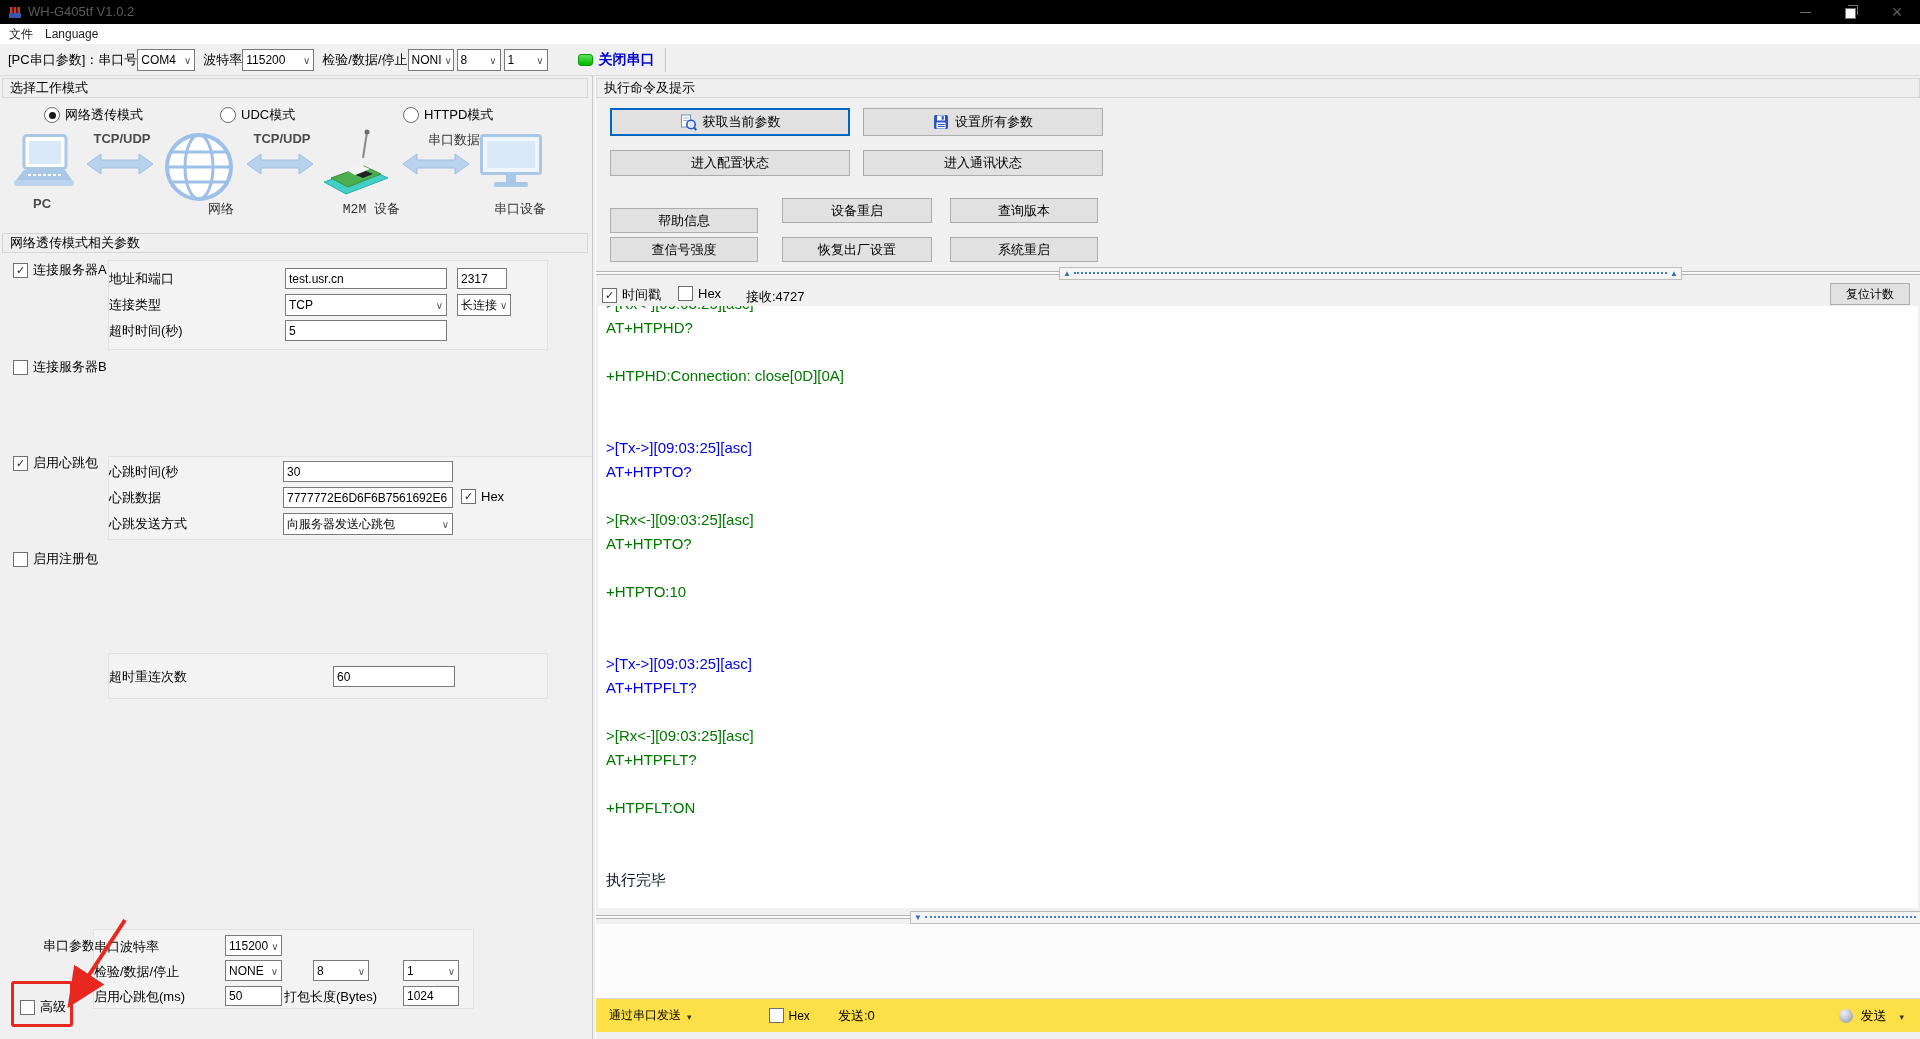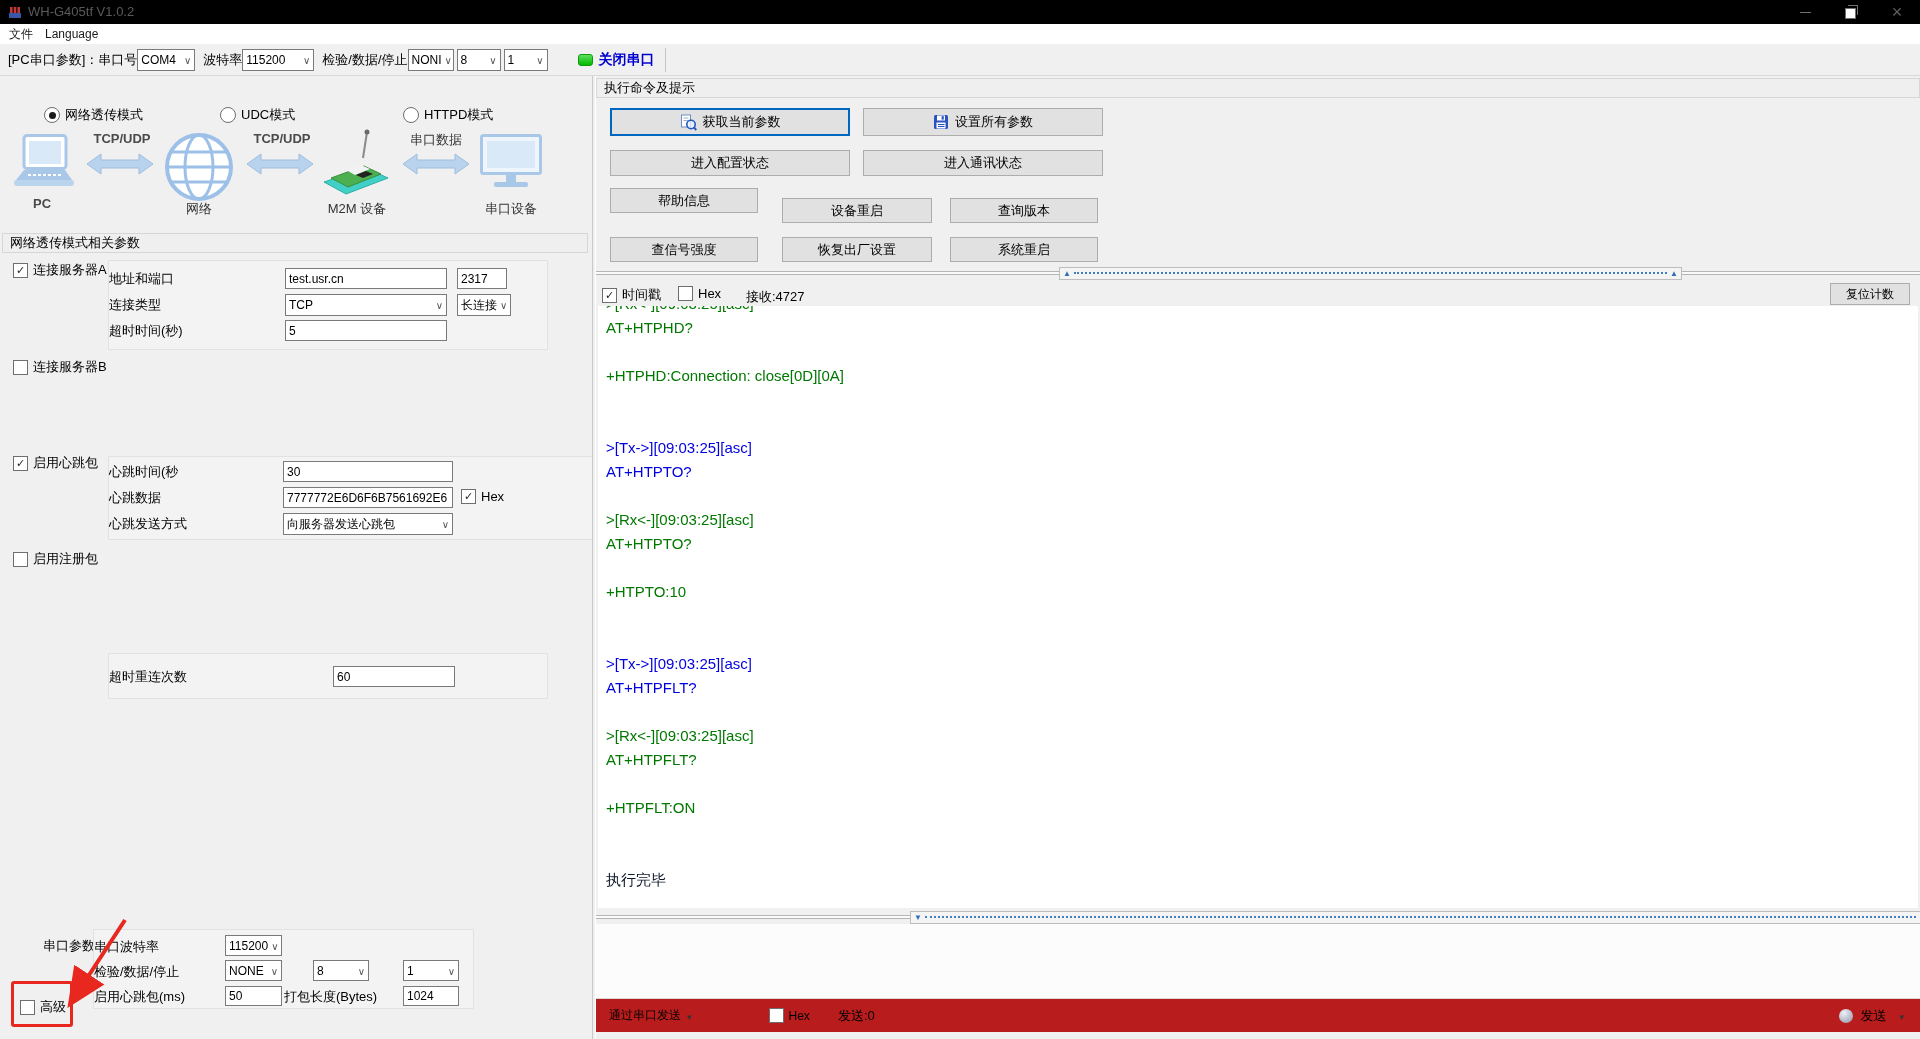--- a/index.html
+++ b/index.html
@@ -29,21 +29,21 @@
   
   .panel{overflow:hidden}
   .ghead{background:#efefef;border:1px solid #d6d6d6;font-size:13px;line-height:18px;padding-left:7px}
   .gbox{background:#f3f3f3;border:1px solid #e2e2e2}
   .cb{width:13px;height:13px;background:#fff;border:1px solid #6e6e6e;display:inline-flex;align-items:center;justify-content:center;flex:none}
   .cb.on:before{content:"✓";font-size:11px;color:#222;line-height:11px}
   .cbrow{display:flex;align-items:center;gap:5px}
   .radio{width:14px;height:14px;border:1px solid #6e6e6e;border-radius:50%;background:#fff;display:inline-flex;align-items:center;justify-content:center;flex:none}
   .radio.on:after{content:"";width:7px;height:7px;border-radius:50%;background:#1a1a1a}
   .lblR{text-align:left}
-  .diag-lbl{font-size:13px;color:#333;text-align:center;font-family:Liberation Sans, sans-serif;white-space:nowrap}
+  .diag-lbl{font-size:13px;color:#333;text-align:right;font-family:Liberation Mono, monospace;white-space:nowrap}
   .diag-lbl-en{font-size:13px;color:#4a4a4a;font-weight:bold;text-align:center;white-space:nowrap}
   
   .btn{background:#e1e1e1;border:1px solid #adadad;font-size:13px;display:flex;align-items:center;justify-content:center;gap:6px;white-space:nowrap}
   .btn.primary{border:2px solid #0067c0}
   .btn.small{font-size:12px}
   
   .hline{height:4px;border-top:1px solid #b5b5b5;border-bottom:1px solid #b5b5b5;background:#fafafa}
   .track{background:#f4f4f4;border:1px solid #bdbdbd}
   .track .dots{position:absolute;left:14px;right:14px;top:4px;border-top:2px dotted #3f7fc4}
   .handle{position:absolute;top:0;font-size:8px;color:#2f6fb5;line-height:11px}
@@ -114,20 +114,21 @@
     <span class="status-dot"></span>
     <span class="closeport-text">关闭串口</span>
   </div>
   <span class="vsep"></span>
 </div>
 
 <div class="abs" style="left:592px;top:76px;width:4px;height:963px;border-left:1px solid #c9c9c9;border-right:1px solid #fff"></div>
 
 <div class="abs panel" style="left:0;top:76px;width:592px;height:963px">
 
+  <div class="abs ghead" style="left:2px;top:2px;width:586px;height:20px">选择工作模式</div>
 
   <div class="abs cbrow" style="left:44px;top:30px">
     <span class="radio on"></span>
     <span class="lbl">网络透传模式</span>
   </div>
   <div class="abs cbrow" style="left:220px;top:30px">
     <span class="radio"></span>
     <span class="lbl">UDC模式</span>
   </div>
   <div class="abs cbrow" style="left:403px;top:30px">
@@ -318,21 +319,21 @@
     <span>设置所有参数</span>
   </div>
 
   <div class="abs btn" style="left:14px;top:74px;width:240px;height:26px">
     <span>进入配置状态</span>
   </div>
   <div class="abs btn" style="left:267px;top:74px;width:240px;height:26px">
     <span>进入通讯状态</span>
   </div>
 
-  <div class="abs btn" style="left:14px;top:112px;width:148px;height:25px">
+  <div class="abs btn" style="left:14px;top:132px;width:148px;height:25px">
     <span>帮助信息</span>
   </div>
   <div class="abs btn" style="left:186px;top:122px;width:150px;height:25px">
     <span>设备重启</span>
   </div>
   <div class="abs btn" style="left:354px;top:122px;width:148px;height:25px">
     <span>查询版本</span>
   </div>
 
   <div class="abs btn" style="left:14px;top:161px;width:148px;height:25px">
@@ -397,21 +398,21 @@
   </div>
 
   <div class="abs hline" style="left:0;top:839px;width:314px"></div>
   <div class="abs track" style="left:314px;top:835px;width:1010px;height:13px;border-right:none">
     <span class="handle down" style="left:3px"></span>
     <span class="dots" style="right:4px"></span>
   </div>
 
   <div class="abs" style="left:0;top:848px;width:1324px;height:74px;background:#fcfcfc"></div>
 
-  <div class="abs" style="left:0;top:922px;width:1324px;height:34px;background:#b91c1c;border-top:1px solid #d9d9d9;display:flex;align-items:center">
+  <div class="abs" style="left:0;top:922px;width:1324px;height:34px;background:#fde047;border-top:1px solid #d9d9d9;display:flex;align-items:center">
     <div class="flat-dd" style="margin-left:6px">
       <span>通过串口发送</span>
       <span class="dd-arrow"></span>
     </div>
     <div class="cbrow" style="margin-left:70px">
       <span class="cb"></span>
       <span class="lbl" style="font-size:12px">Hex</span>
     </div>
     <div class="lbl" style="margin-left:28px">发送:0</div>
     <div style="margin-left:auto;margin-right:16px;display:flex;align-items:center;gap:7px">

